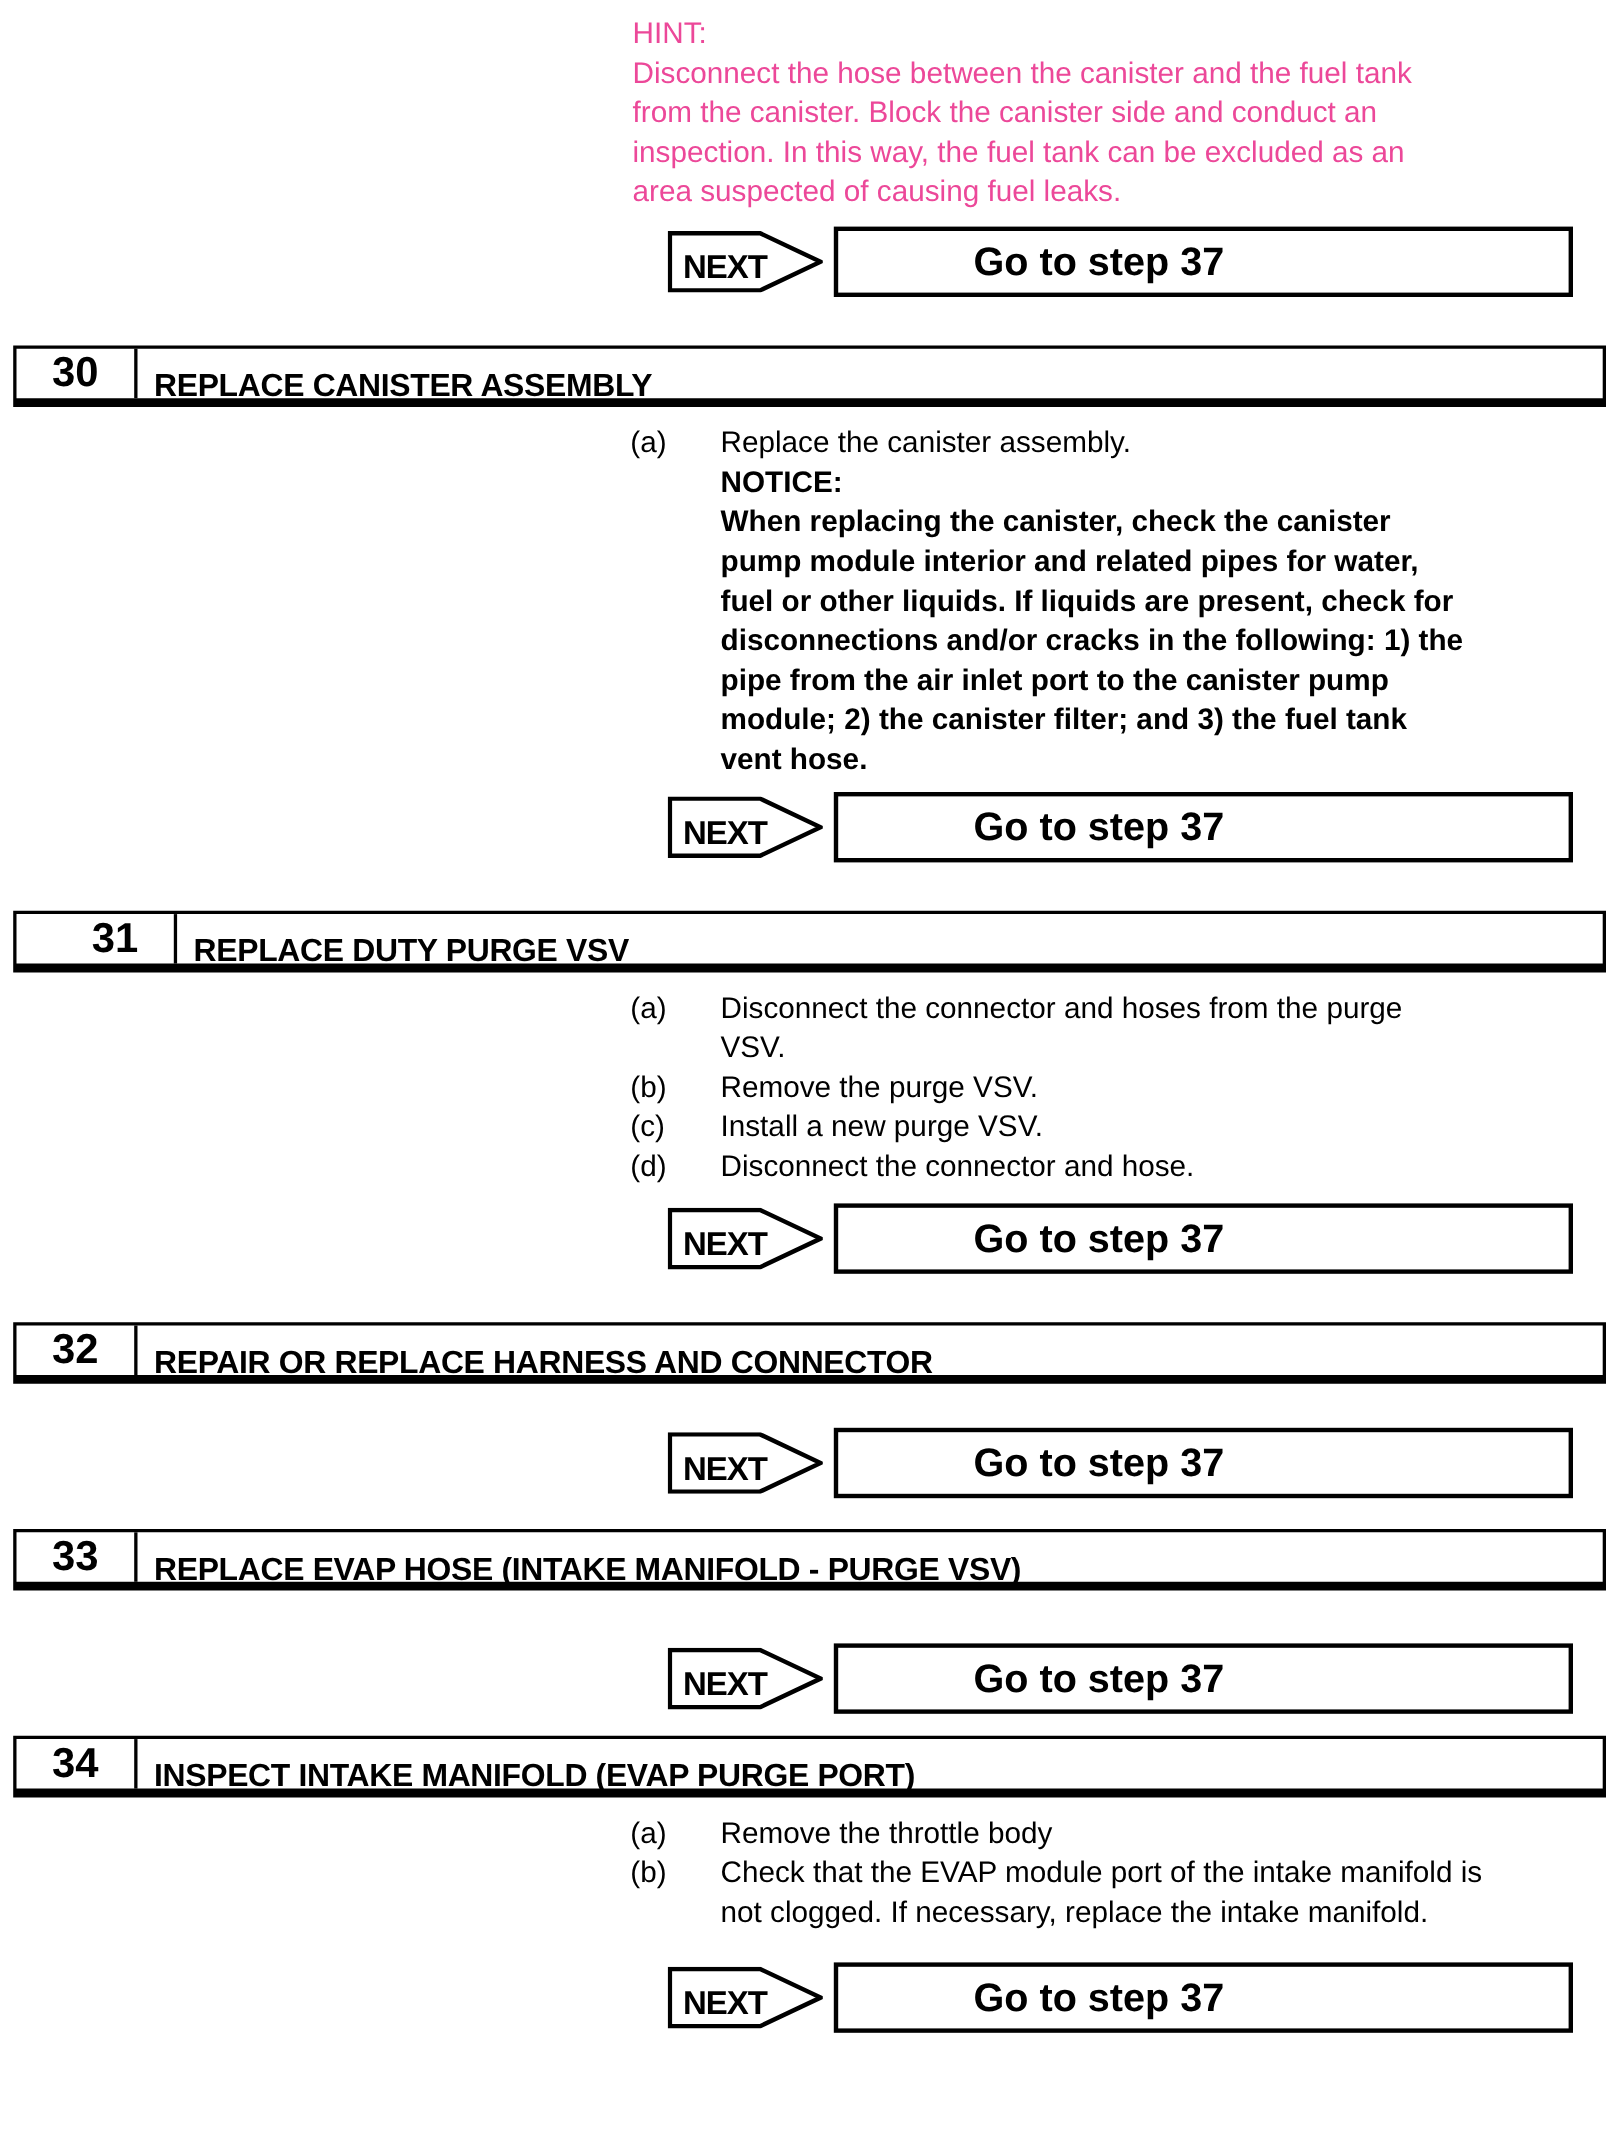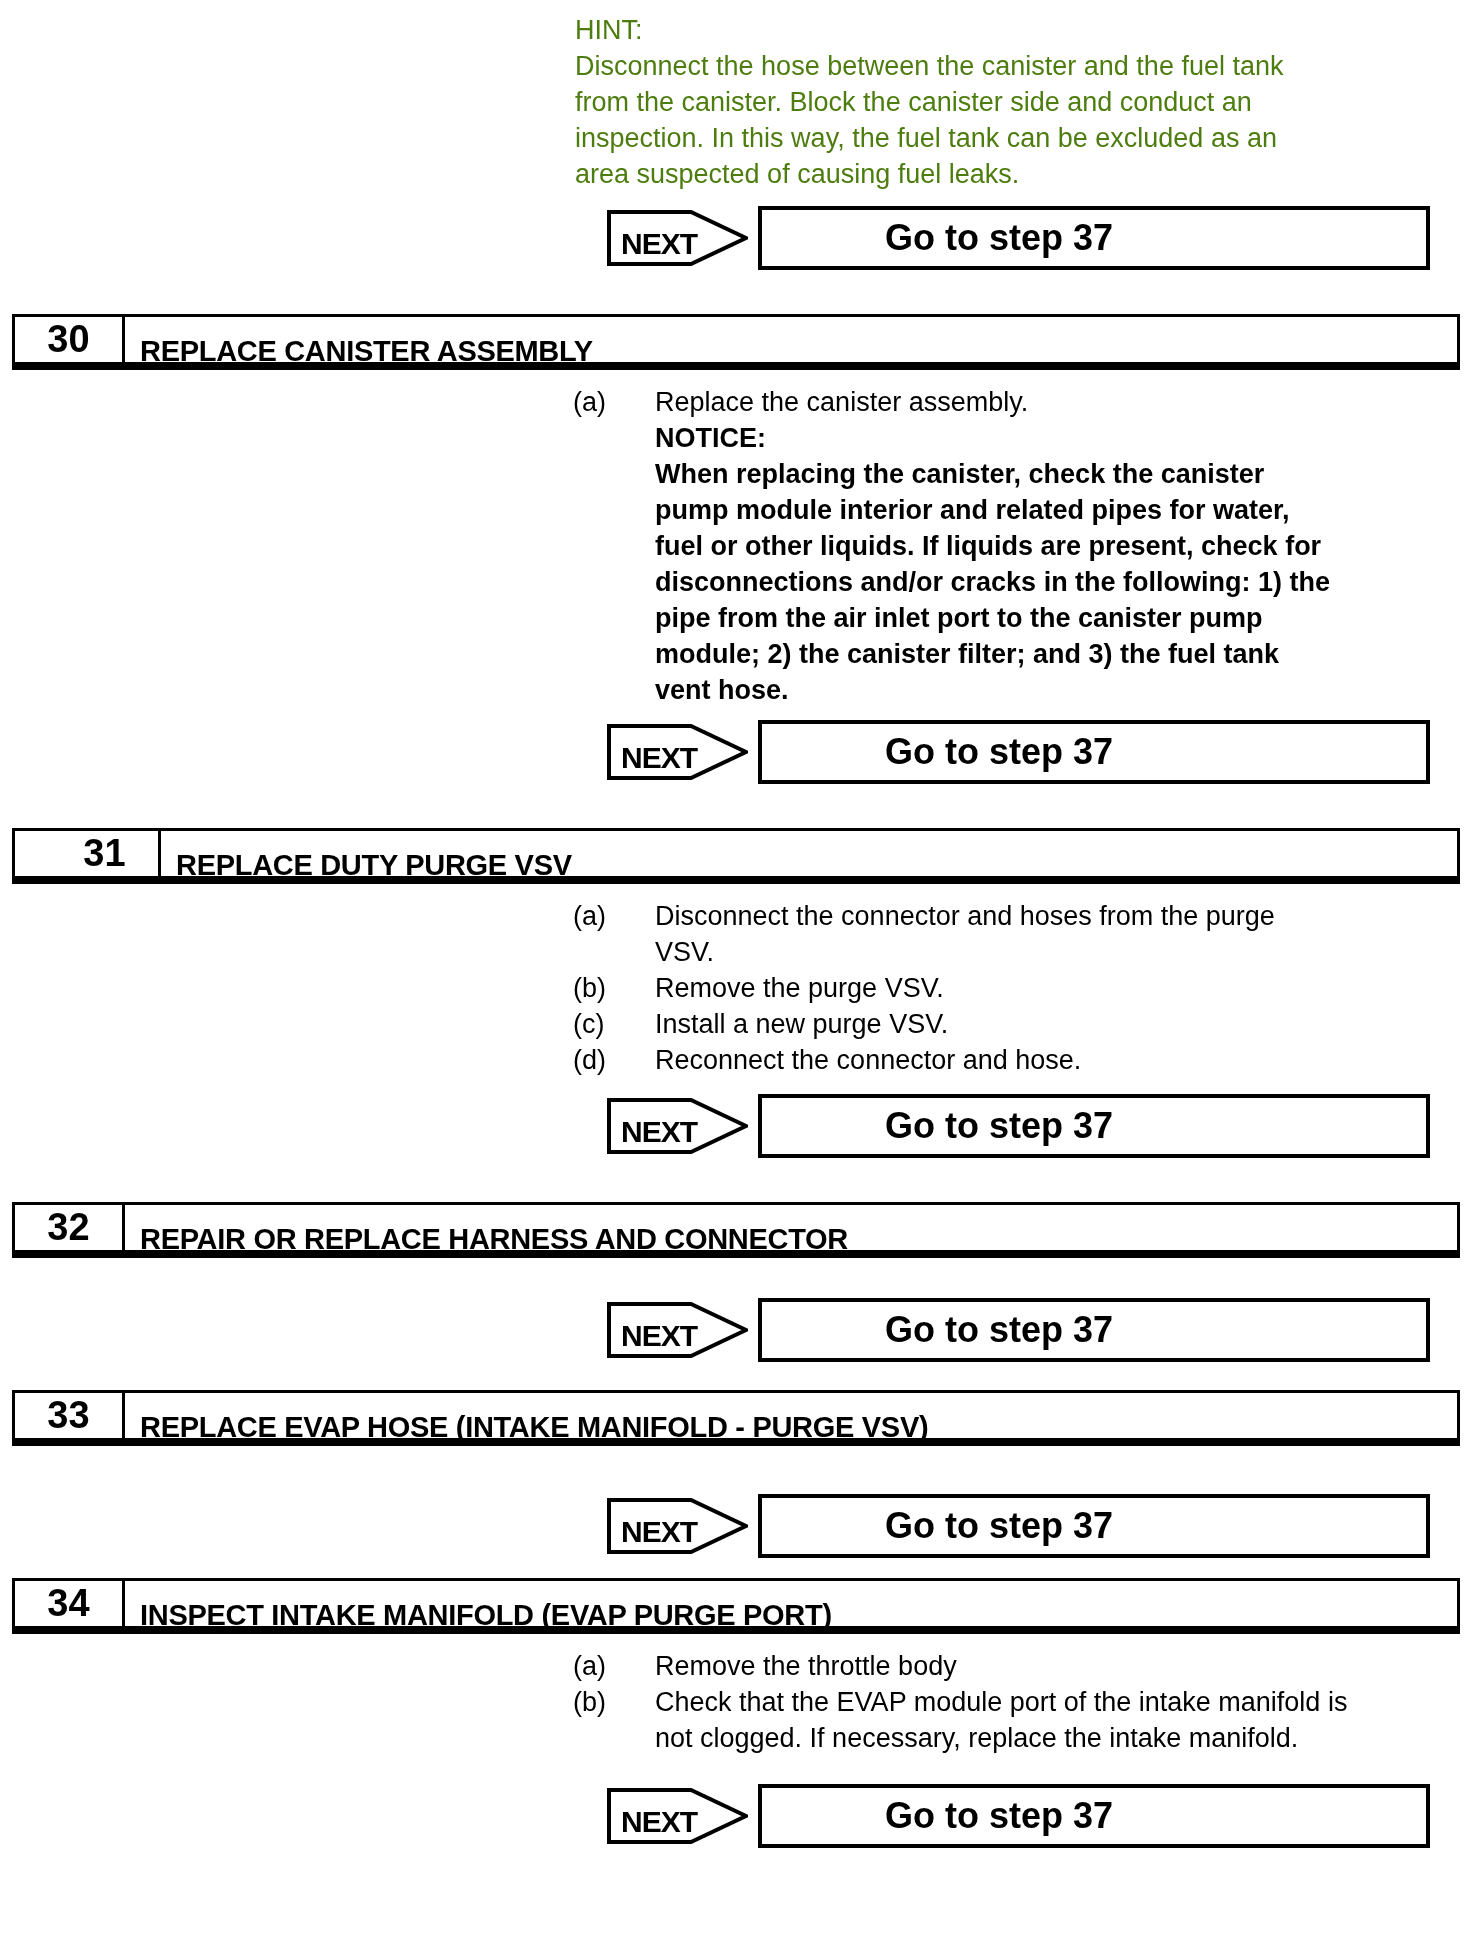--- a/index.html
+++ b/index.html
@@ -6,21 +6,21 @@
   html,body { background:#ffffff; }
   .page {
     position:relative;
     width:1472px; height:1950px;
     background:#ffffff;
     color:#000000;
     font-family:"Liberation Sans", sans-serif;
     padding-top:12px;
     overflow:hidden;
   }
-  .body-text { font-size:27px; line-height:36px; color:#4d7c0f; }
+  .body-text { font-size:27px; line-height:36px; color:#ec4899; }
   .prewrap { white-space:pre-line; }
   .bold { font-weight:bold; }
 
   
   .hint-block { margin-left:575px; }
   .step-content { margin-left:573px; }
   .item { display:grid; grid-template-columns:82px 1fr; }
   .item-marker { font-size:27px; line-height:36px; }
   .item-text { font-size:27px; line-height:36px; }
 
@@ -137,21 +137,21 @@
     <div class="item">
       <span class="item-marker">(b)</span>
       <div class="item-text">Remove the purge VSV.</div>
     </div>
     <div class="item">
       <span class="item-marker">(c)</span>
       <div class="item-text">Install a new purge VSV.</div>
     </div>
     <div class="item">
       <span class="item-marker">(d)</span>
-      <div class="item-text">Reconnect the connector and hose.</div>
+      <div class="item-text">Disconnect the connector and hose.</div>
     </div>
   </section>
 
   <div class="next-row" style="margin-top:16px;">
     <div class="next-arrow">
       <svg width="141" height="56" viewBox="0 0 141 56">
         <polygon points="2,2 84,2 139,28 84,54 2,54" fill="#ffffff" stroke="#000000" stroke-width="4"></polygon>
       </svg>
       <span class="next-label">NEXT</span>
     </div>

